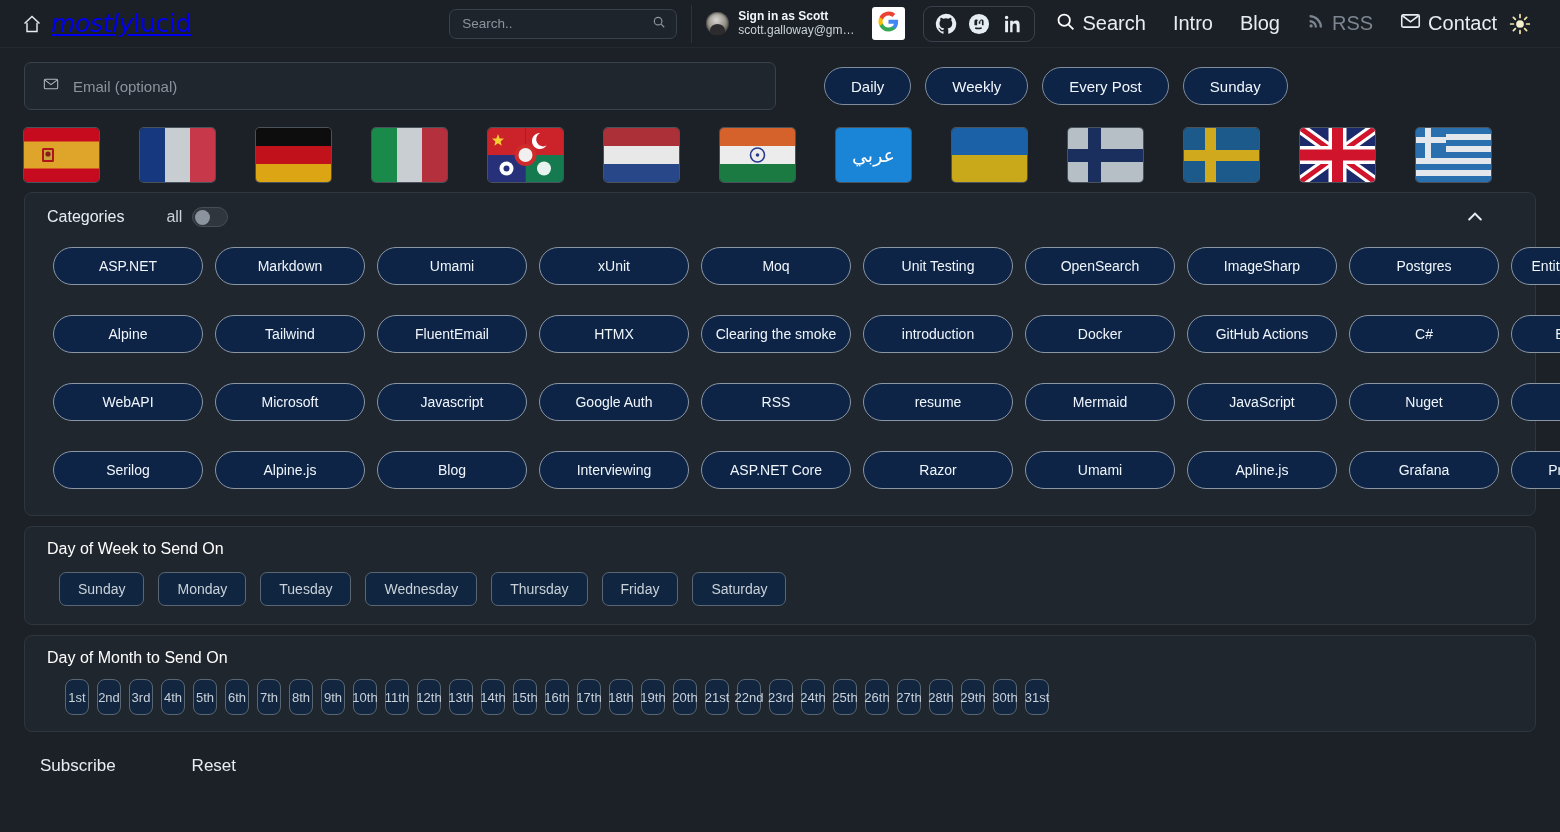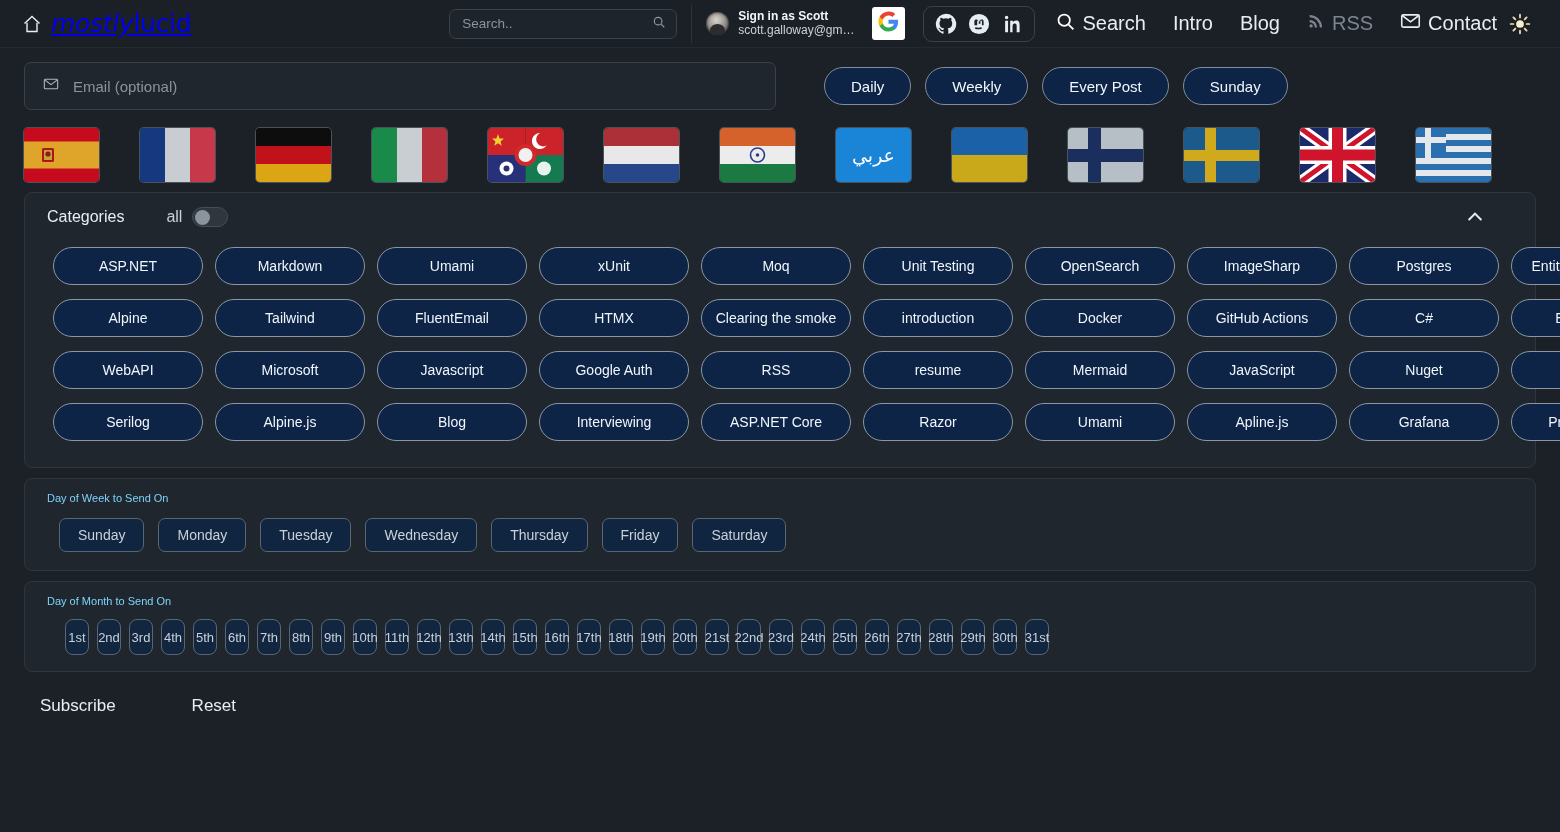--- a/index.html
+++ b/index.html
@@ -164,37 +164,37 @@
     background:#8b949e;
   }
   .chev {
     position: absolute; right: 50px; top: 50%; transform: translateY(-50%);
     width: 20px; height: 20px; cursor: pointer;
   }
 
   .tags {
     display: grid;
     grid-template-columns: repeat(10, 150px);
-    gap: 14px 12px;
+    gap: 30px 12px;
     padding: 6px 24px 26px 28px;
   }
   .tag {
     height: 38px;
     background: #0d2446;
     border: 1px solid #8a96a4;
     border-radius: 20px;
     color: #f0f6fc;
     font-size: 14px;
     display: flex; align-items: center; justify-content: center;
     cursor: pointer;
     white-space: nowrap;
   }
 
   .sec-title {
-    font-size: 11px; color: #7dd3fc;
+    font-size: 16px; color: #ffffff;
     padding: 13px 0 0 22px;
   }
   .dow {
     display: flex; gap: 14px;
     padding: 14px 22px 18px 34px;
   }
   .dow-btn {
     height: 34px;
     background: #10253f;
     border: 1px solid #5a6673;

